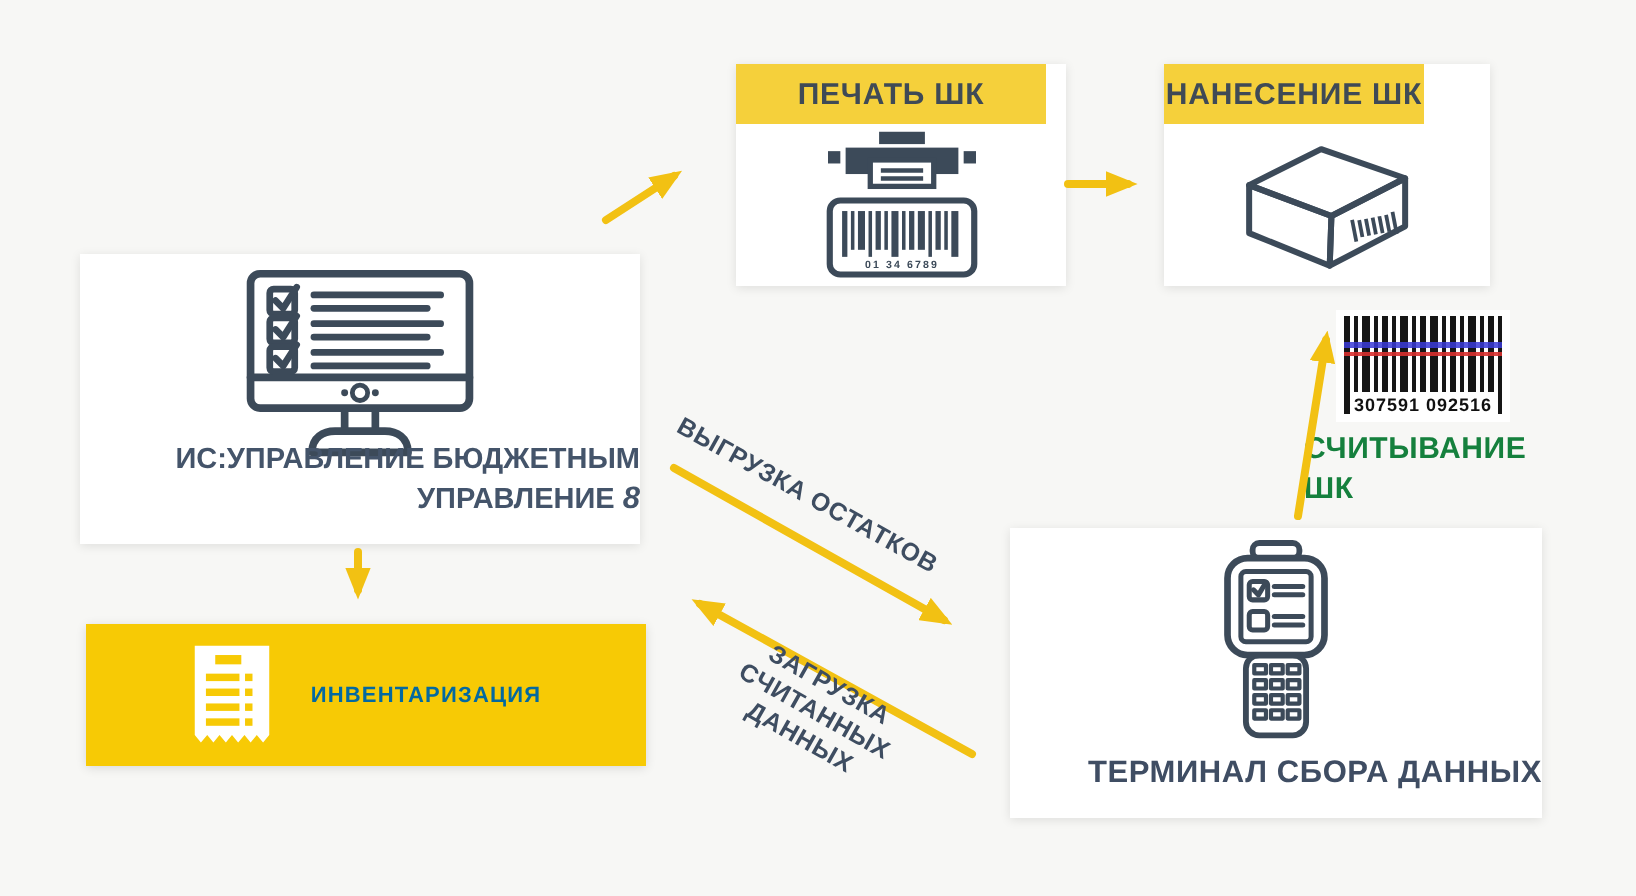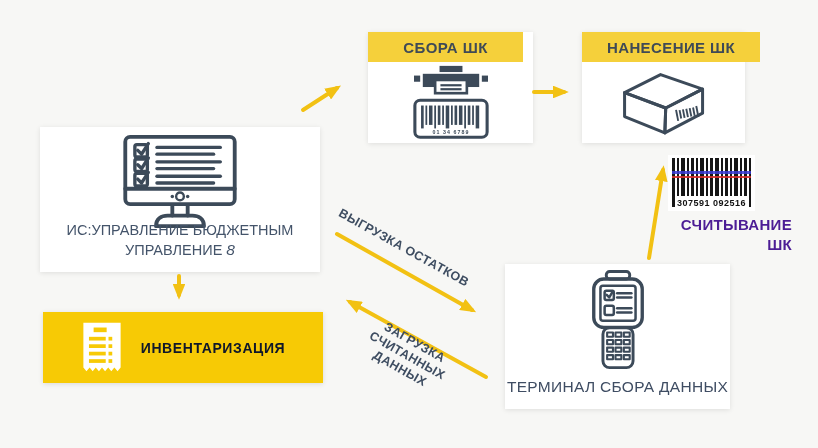--- a/index.html
+++ b/index.html
@@ -13,35 +13,35 @@
     position:absolute; background:#ffffff;
     box-shadow:0 1px 5px rgba(0,0,0,.10);
   }
   .yellow-band {
     position:absolute; left:0; top:0; height:30px; background:#f5d03b;
     display:flex; align-items:center; justify-content:center;
     font-size:15px; font-weight:700; color:#3f4a56; letter-spacing:.4px;
   }
   .icon-wrap { position:absolute; display:flex; align-items:center; justify-content:center; }
   .node-label {
-    position:absolute; width:100%; text-align:center; font-weight:400;
+    position:absolute; width:100%; text-align:right; font-weight:700;
     color:#44546a;
   }
   .is-label { bottom:12px; font-size:14.5px; line-height:20px; }
   .is-label .ver { font-style:italic; font-size:15.5px; }
   .terminal-label { bottom:13px; font-size:15.5px; color:#3f4d63; letter-spacing:.3px; }
   .inventory-box {
     position:absolute; left:43px; top:312px; width:280px; height:71px;
     background:#f7ca05; box-shadow:0 1px 5px rgba(0,0,0,.12);
     display:flex; align-items:center; justify-content:center; gap:18px;
   }
-  .inventory-box .label { font-size:14px; font-weight:700; color:#0f172a; letter-spacing:.6px; }
+  .inventory-box .label { font-size:11px; font-weight:700; color:#0369a1; letter-spacing:.6px; }
   .scan-label {
-    position:absolute; left:652px; top:215px; width:140px; text-align:right;
-    font-size:15px; font-weight:700; color:#4c1d95; line-height:20px; letter-spacing:.3px;
+    position:absolute; left:652px; top:215px; width:140px; text-align:left;
+    font-size:15px; font-weight:700; color:#15803d; line-height:20px; letter-spacing:.3px;
   }
   .arrow-layer { position:absolute; left:0; top:0; pointer-events:none; }
   .arrow-label {
     position:absolute; font-size:12.5px; font-weight:700; color:#3e4d61;
     white-space:nowrap; letter-spacing:.4px;
   }
   .upload-label { left:343px; top:206px; transform:rotate(29deg); transform-origin:left top; }
   .download-label {
     left:352px; top:299px; transform:rotate(29.5deg); transform-origin:left top;
     width:152px; text-align:center; white-space:normal; line-height:15px;
@@ -100,21 +100,21 @@
             <rect x="29" y="33" width="4" height="4"></rect>
           <rect x="8" y="41" width="18" height="4"></rect>
             <rect x="29" y="41" width="4" height="4"></rect>
         </g>
       </svg>
     </span>
     <span class="label">ИНВЕНТАРИЗАЦИЯ</span>
   </div>
 
   <div class="card" style="left:368px; top:32px; width:165px; height:111px;">
-    <div class="yellow-band" style="width:155px;">СБОРА ШК</div>
+    <div class="yellow-band" style="width:155px;">ПЕЧАТЬ ШК</div>
     <div class="icon-wrap" style="left:0; top:32px; width:100%; height:76px;">
       <svg width="84" height="74" viewBox="0 0 90 84">
         <g fill="#3c4a59">
           <rect x="32" y="1" width="26" height="7"></rect>
           <rect x="13" y="10" width="64" height="15"></rect>
           <rect x="3" y="12" width="7" height="7"></rect>
             <rect x="80" y="12" width="7" height="7"></rect>
         </g>
         <rect x="27" y="17" width="36" height="15" fill="#ffffff" stroke="#3c4a59" stroke-width="3"></rect>
         <line x1="33" y1="23" x2="57" y2="23" stroke="#3c4a59" stroke-width="2.5"></line>
@@ -135,21 +135,21 @@
             <rect x="64" y="46" width="3" height="22"></rect>
           <rect x="69" y="46" width="2" height="22"></rect>
             <rect x="73" y="46" width="4" height="26"></rect>
         </g>
         <text x="45" y="78.5" text-anchor="middle" font-size="6" font-weight="bold" letter-spacing="1.2" fill="#3c4a59" font-family="Liberation Sans, sans-serif">01 34 6789</text>
       </svg>
     </div>
   </div>
 
   <div class="card" style="left:582px; top:32px; width:163px; height:111px;">
-    <div class="yellow-band" style="width:178px;">НАНЕСЕНИЕ ШК</div>
+    <div class="yellow-band" style="width:130px;">НАНЕСЕНИЕ ШК</div>
     <div class="icon-wrap" style="left:0; top:32px; width:100%; height:76px;">
       <svg width="108" height="72" viewBox="0 0 112 84" fill="none" stroke="#3c4a59" stroke-width="3.5" stroke-linejoin="round">
         <path d="M10,31 L52,10 L101,27 L58,49 Z"></path>
         <path d="M10,31 L10,59 L57,78 L58,49 Z"></path>
         <path d="M58,49 L101,27 L101,55 L57,78 Z"></path>
         <g stroke-width="2.2" transform="rotate(-11 82 55)">
           <line x1="71" y1="49" x2="71" y2="62"></line>
           <line x1="75" y1="50" x2="75" y2="60"></line>
           <line x1="79" y1="50" x2="79" y2="60"></line>
           <line x1="83" y1="50" x2="83" y2="60"></line>
@@ -188,21 +188,21 @@
       <rect x="8" y="41" width="71" height="12" fill="#ffffff"></rect>
       <text x="43.5" y="50.5" text-anchor="middle" font-size="9" font-weight="bold" letter-spacing="0.5" fill="#111111" font-family="Liberation Sans, sans-serif">307591 092516</text>
     </svg>
   </div>
 
   <div class="scan-label">
     <span>СЧИТЫВАНИЕ</span><br>
     <span>ШК</span>
   </div>
 
-  <div class="card" style="left:505px; top:264px; width:225px; height:145px;">
+  <div class="card" style="left:505px; top:264px; width:266px; height:145px;">
     <div class="icon-wrap" style="left:0; top:4px; width:100%; height:104px;">
       <svg width="68" height="102" viewBox="0 0 80 122" fill="none" stroke="#3c4a59" stroke-width="3.5" stroke-linejoin="round" stroke-linecap="round">
         <rect x="26" y="3" width="28" height="9" rx="4"></rect>
         <rect x="11" y="12" width="58" height="58" rx="12" stroke-width="4"></rect>
         <rect x="19" y="20" width="42" height="42" rx="3" stroke-width="3"></rect>
         <g stroke-width="3">
           <rect x="24" y="26" width="11" height="11" rx="2"></rect>
           <polyline points="26.5,31 29.5,34 34,26.5"></polyline>
           <line x1="39" y1="29" x2="56" y2="29"></line>
             <line x1="39" y1="34" x2="56" y2="34"></line>

